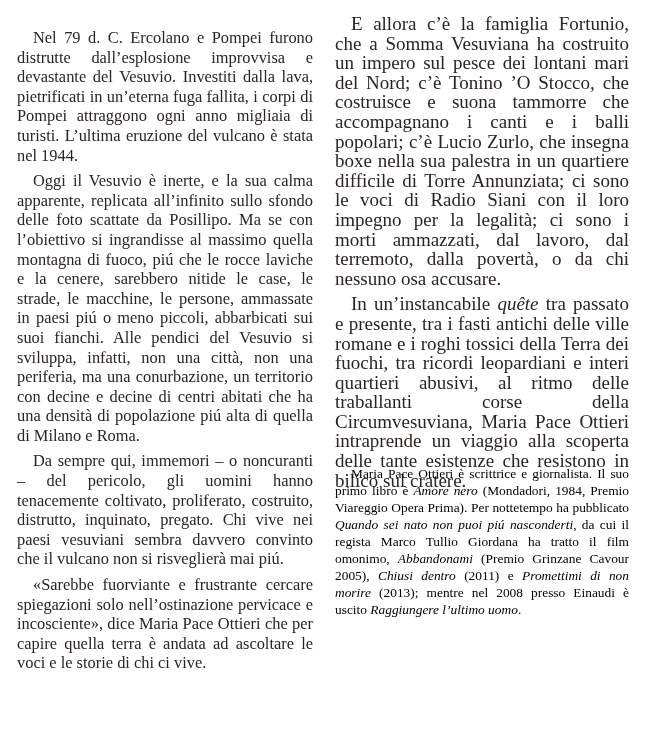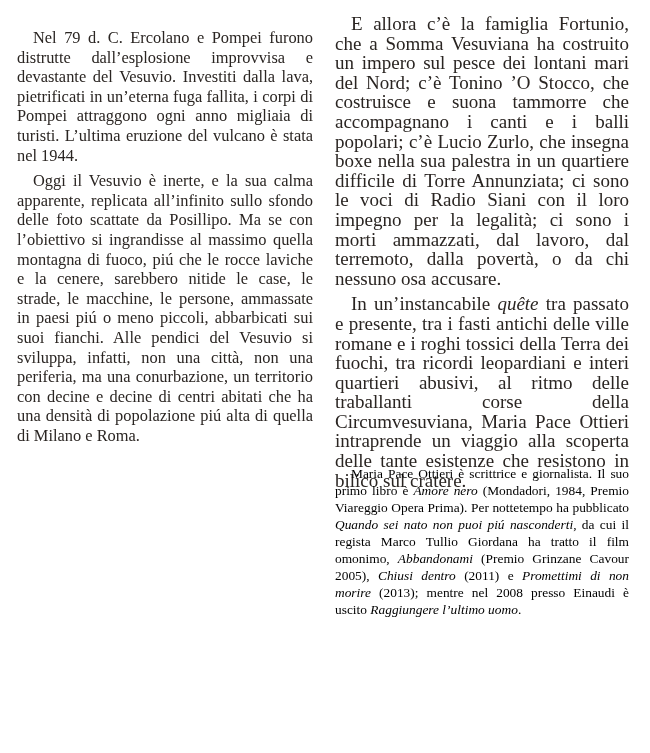--- a/index.html
+++ b/index.html
@@ -28,20 +28,22 @@
     }
     .bio p { margin: 0; text-indent: 16px; }
     em { font-style: italic; }
   </style>
 </head>
 <body>
 
 <div class="col col-left">
   <p>Nel 79 d. C. Ercolano e Pompei furono distrutte dall’esplosione improvvisa e devastante del Vesuvio. Investiti dalla lava, pietrificati in un’eterna fuga fallita, i corpi di Pompei attraggono ogni anno migliaia di turisti. L’ultima eruzione del vulcano è stata nel 1944.</p>
   <p>Oggi il Vesuvio è inerte, e la sua calma apparente, replicata all’infinito sullo sfondo delle foto scattate da Posillipo. Ma se con l’obiettivo si ingrandisse al massimo quella montagna di fuoco, piú che le rocce laviche e la cenere, sarebbero nitide le case, le strade, le macchine, le persone, ammassate in paesi piú o meno piccoli, abbarbicati sui suoi fianchi. Alle pendici del Vesuvio si sviluppa, infatti, non una città, non una periferia, ma una conurbazione, un territorio con decine e decine di centri abitati che ha una densità di popolazione piú alta di quella di Milano e Roma.</p>
+  <p>Da sempre qui, immemori – o noncuranti – del pericolo, gli uomini hanno tenacemente coltivato, proliferato, costruito, distrutto, inquinato, pregato. Chi vive nei paesi vesuviani sembra davvero convinto che il vulcano non si risveglierà mai piú.</p>
+  <p>«Sarebbe fuorviante e frustrante cercare spiegazioni solo nell’ostinazione pervicace e incosciente», dice Maria Pace Ottieri che per capire quella terra è andata ad ascoltare le voci e le storie di chi ci vive.</p>
 </div>
 
 <div class="col col-right">
   <p>E allora c’è la famiglia Fortunio, che a Somma Vesuviana ha costruito un impero sul pesce dei lontani mari del Nord; c’è Tonino ’O Stocco, che costruisce e suona tammorre che accompagnano i canti e i balli popolari; c’è Lucio Zurlo, che insegna boxe nella sua palestra in un quartiere difficile di Torre Annunziata; ci sono le voci di Radio Siani con il loro impegno per la legalità; ci sono i morti ammazzati, dal lavoro, dal terremoto, dalla povertà, o da chi nessuno osa accusare.</p>
   <p><span>In un’instancabile </span><em>quête</em><span> tra passato e presente, tra i fasti antichi delle ville romane e i roghi tossici della Terra dei fuochi, tra ricordi leopardiani e interi quartieri abusivi, al ritmo delle traballanti corse della Circumvesuviana, Maria Pace Ottieri intraprende un viaggio alla scoperta delle tante esistenze che resistono in bilico sul cratere.</span></p>
 </div>
 
 <div class="bio">
   <p><span>Maria Pace Ottieri è scrittrice e giornalista. Il suo primo libro è </span><em>Amore nero</em><span> (Mondadori, 1984, Premio Viareggio Opera Prima). Per nottetempo ha pubblicato </span><em>Quando sei nato non puoi piú nasconderti</em><span>, da cui il regista Marco Tullio Giordana ha tratto il film omonimo, </span><em>Abbandonami</em><span> (Premio Grinzane Cavour 2005), </span><em>Chiusi dentro</em><span> (2011) e </span><em>Promettimi di non morire</em><span> (2013); mentre nel 2008 presso Einaudi è uscito </span><em>Raggiungere l’ultimo uomo</em><span>.</span></p>
 </div>

